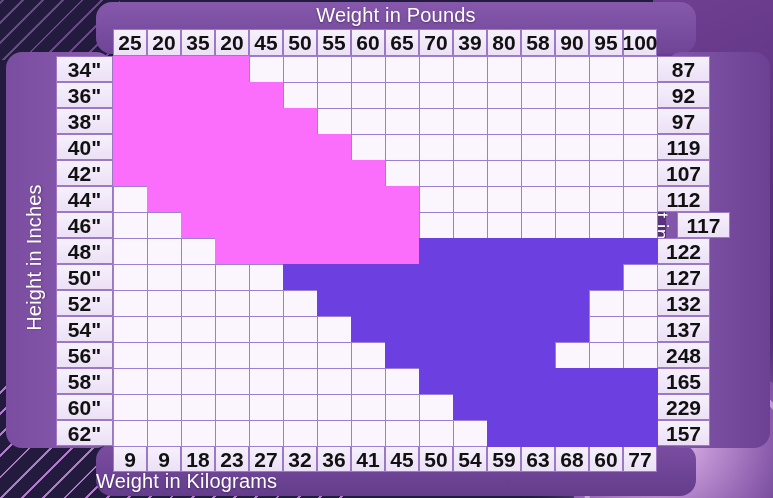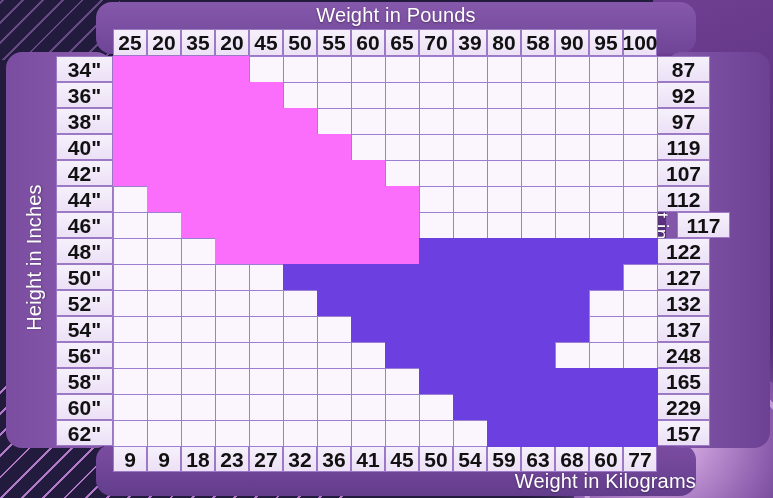--- a/index.html
+++ b/index.html
@@ -59,21 +59,21 @@
   .frame-right{left:666px;top:52px;width:104px;height:396px;
      background:linear-gradient(to left,#6c4193,#8357a9);}
 
   
   .axis-title{
     position:absolute;color:#ffffff;font-size:20px;font-weight:400;
     letter-spacing:.2px;text-shadow:0 1px 2px rgba(0,0,0,.35);
     white-space:nowrap;
   }
   #title-top{left:96px;top:4px;width:600px;text-align:center;}
-  #title-bottom{left:96px;top:470px;width:600px;text-align:right;}
+  #title-bottom{left:96px;top:470px;width:600px;text-align:left;}
   #title-left{
     left:-176px;top:246px;width:420px;text-align:center;
     transform:rotate(-90deg);
   }
   #title-right{
     left:450px;top:246px;width:420px;text-align:center;
     transform:rotate(90deg);
   }
 
   

